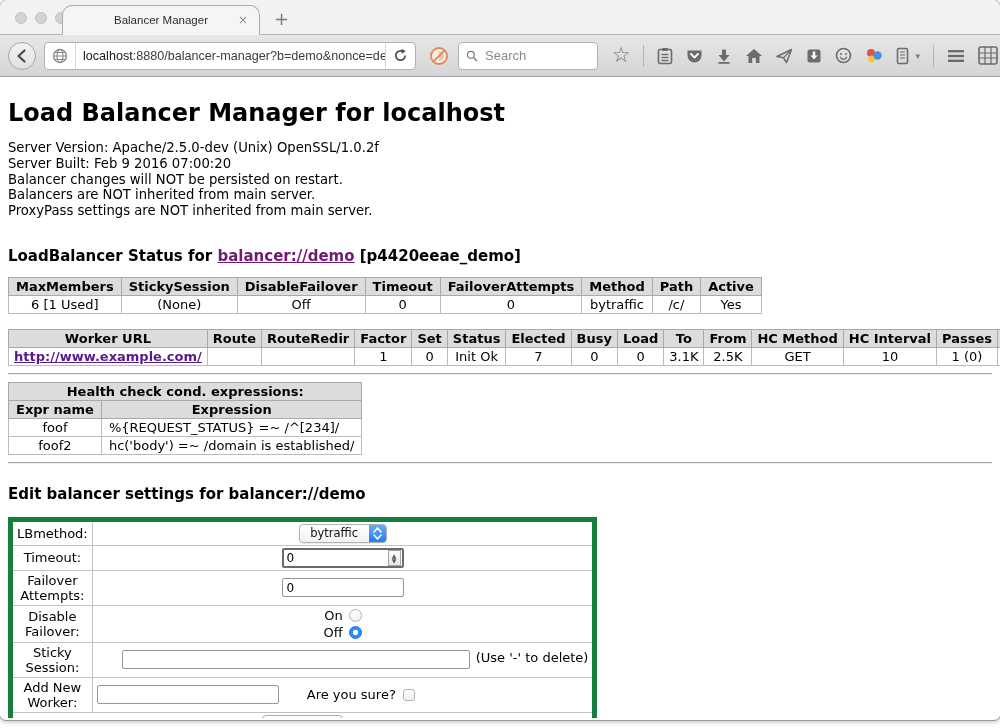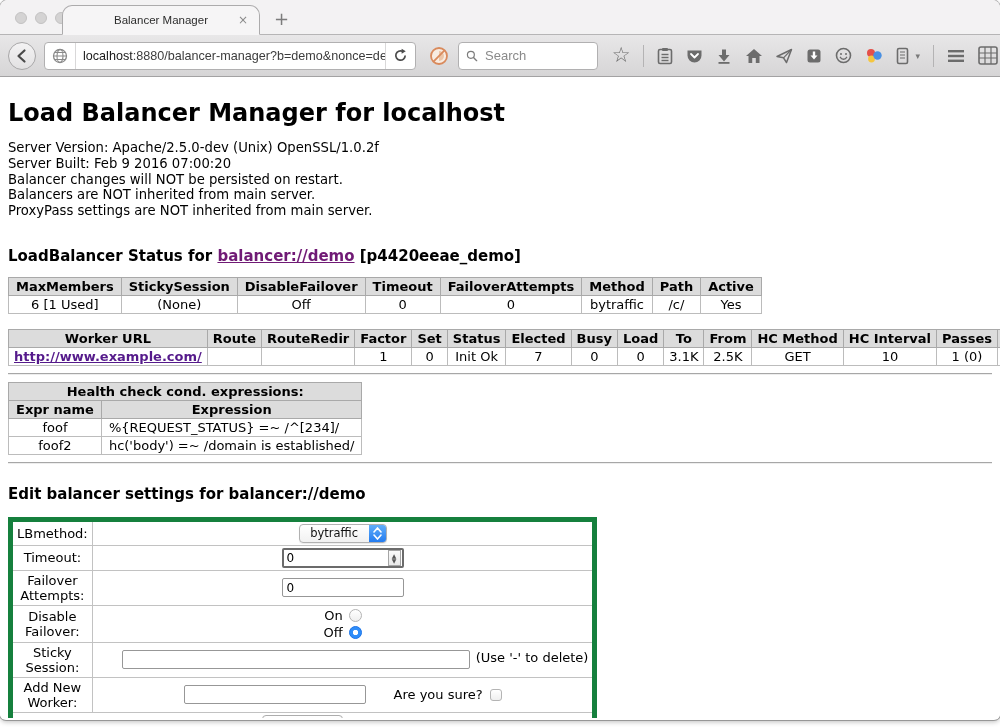--- a/index.html
+++ b/index.html
@@ -105,21 +105,21 @@
 
   .radio-grid { display:inline-grid; grid-template-columns:auto auto; gap:2px 6px; align-items:center; justify-items:end; }
   .radio { width:13px; height:13px; border-radius:50%; border:1px solid #b4b4b4; background:linear-gradient(#fff,#efefef); }
   .radio.checked { border:1px solid #1c74e8; background:radial-gradient(circle at 50% 50%, #fff 0 2.4px, #2f8df9 3px 7px); }
   .rlabel { font-size:13px; }
 
   .sticky-row { display:flex; align-items:flex-start; gap:6px;margin-left:25px; }
   .sticky-row .txt { flex:0 0 348px; }
   .sticky-hint { margin-left:auto; white-space:nowrap; font-size:13px; }
 
-  .addworker-row { display:flex; align-items:center; justify-content:center; }
+  .addworker-row { display:flex; align-items:center; }
   .addworker-row .txt { width:182px; margin-right:28px; }
   .checkbox { width:12px; height:12px; border:1px solid #b4b4b4; border-radius:3px; background:linear-gradient(#fff,#efefef); margin-left:7px; }
 
   .submit-btn {
     font-size:16px; color:#222; padding:2px 11px; border:1px solid #adadad; border-radius:4px;
     background:linear-gradient(#fff,#ebebeb); box-shadow:0 1px 1px rgba(0,0,0,.08);
     font-family:"DejaVu Sans",sans-serif;
   }
 </style>
 </head>

